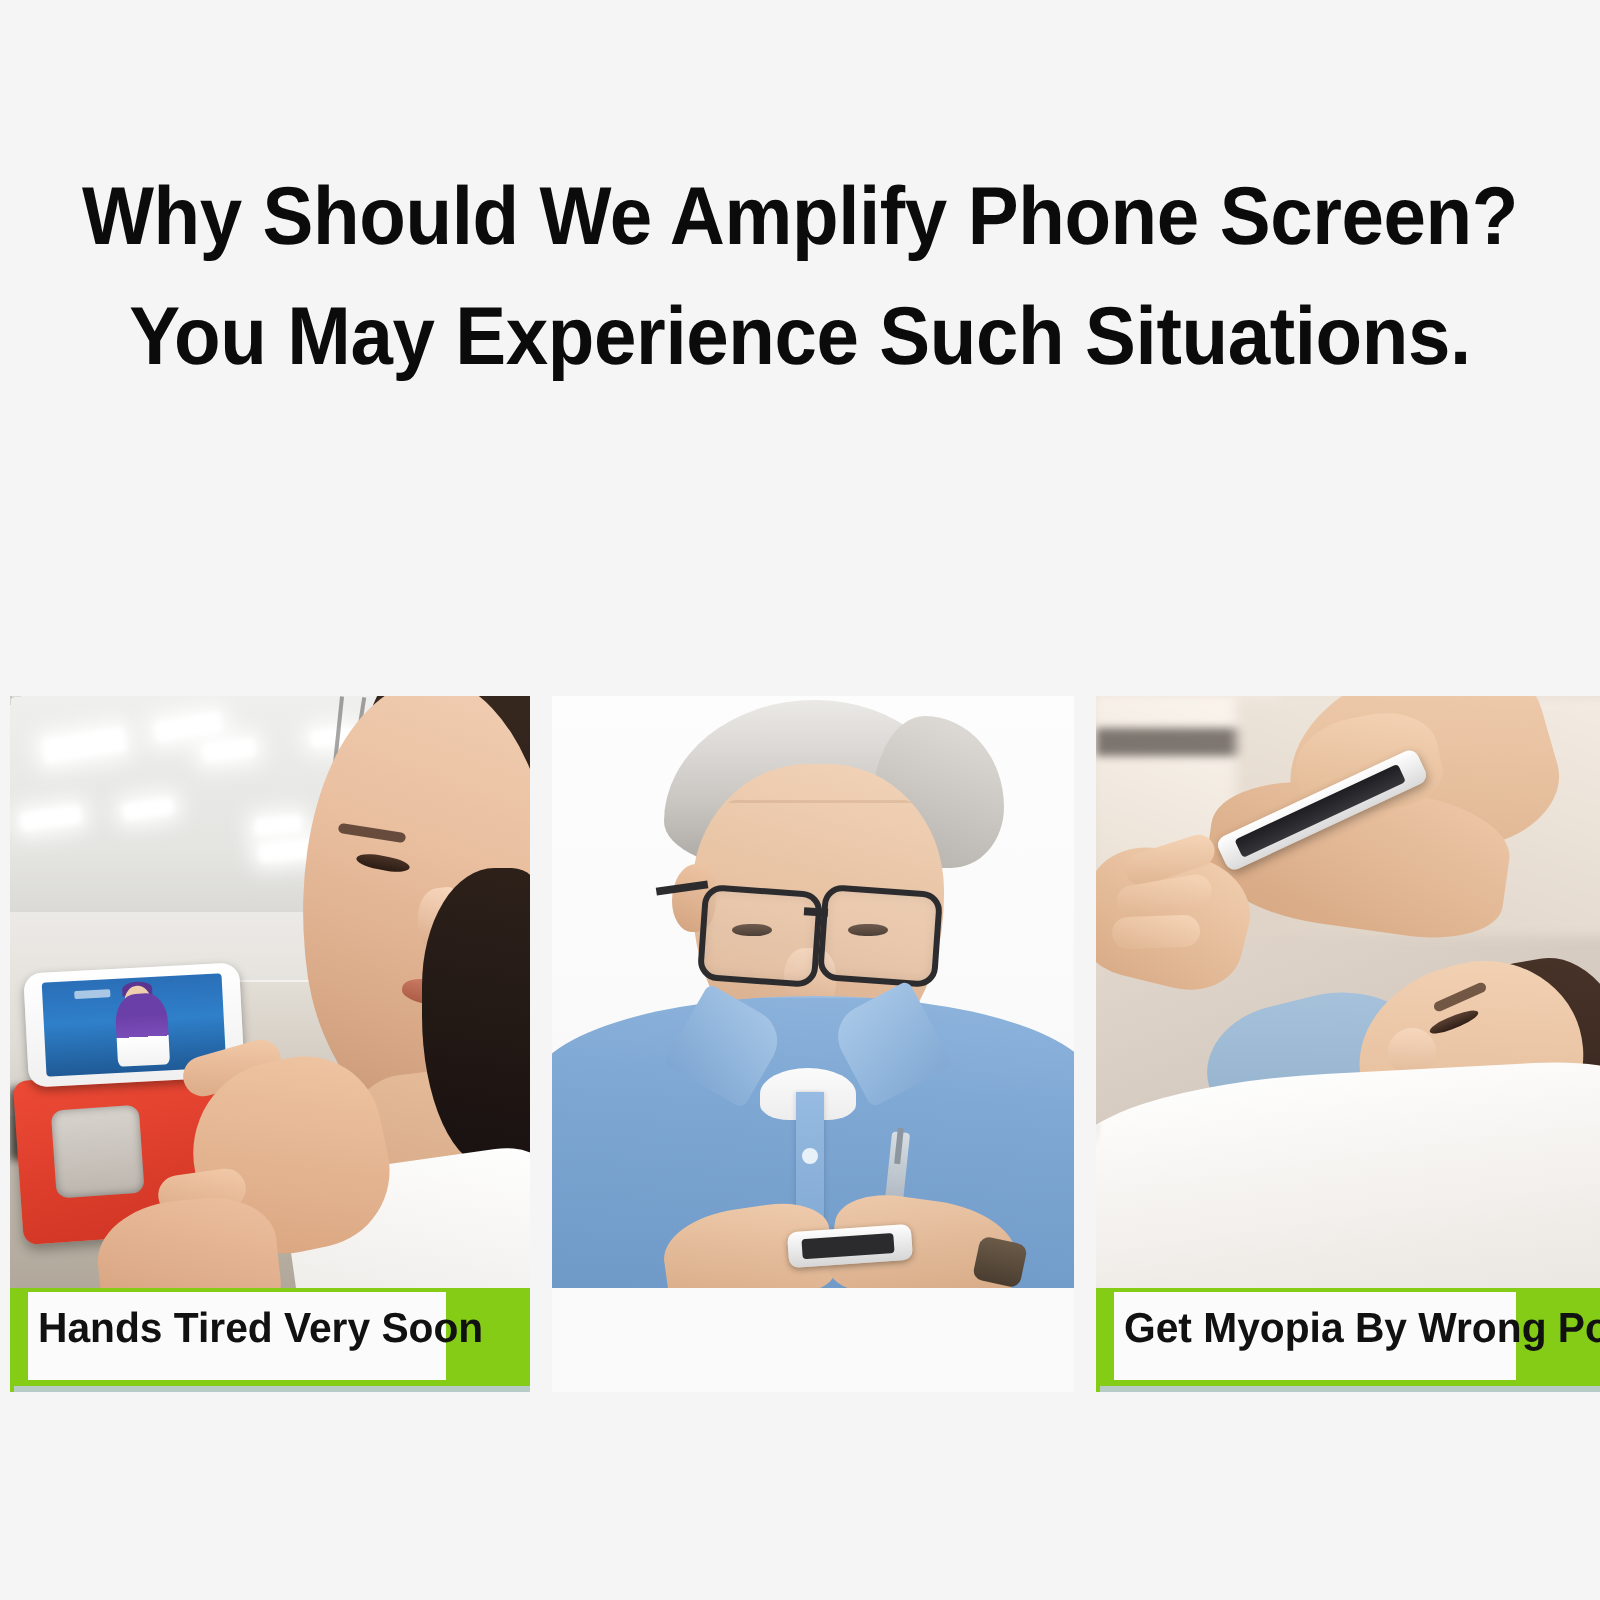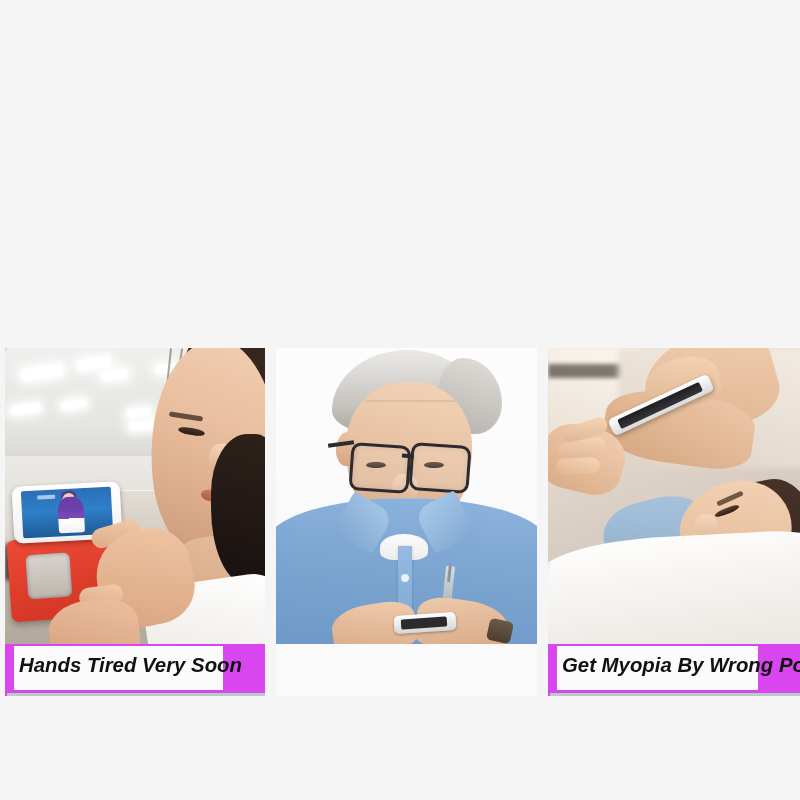--- a/index.html
+++ b/index.html
@@ -75,22 +75,21 @@
   .photo-inner {
     position: absolute;
     inset: 0;
     overflow: hidden;
   }
 
   
   .caption-strip {
     position: relative;
     height: 52px;
-    background: #d946ef;
-    font-style: italic;
+    background: #84cc16;
   }
   .caption-plate {
     position: absolute;
     left: 9px;
     top: 2px;
     right: 42px;
     bottom: 6px;
     background: #fbfbfb;
   }
   .caption-text {
@@ -558,20 +557,24 @@
     background: linear-gradient(200deg, #f0cbac, #d6a782);
     border-radius: 40% 30% 30% 40%;
     transform: rotate(-12deg);
   }
 </style>
 </head>
 <body>
 
 <div class="page">
 
+  <div class="headline">
+    <span class="headline-line">Why Should We Amplify Phone Screen?</span>
+    <span class="headline-line">You May Experience Such Situations.</span>
+  </div>
 
   <div class="panel-row">
 
     <div class="panel">
       <div class="photo">
         <div class="photo-inner">
           <div class="p1-room"></div>
           <div class="p1-ceiling"></div>
           <div class="p1-ceil-grid"></div>
           <div class="p1-lamp p1-l1"></div>

